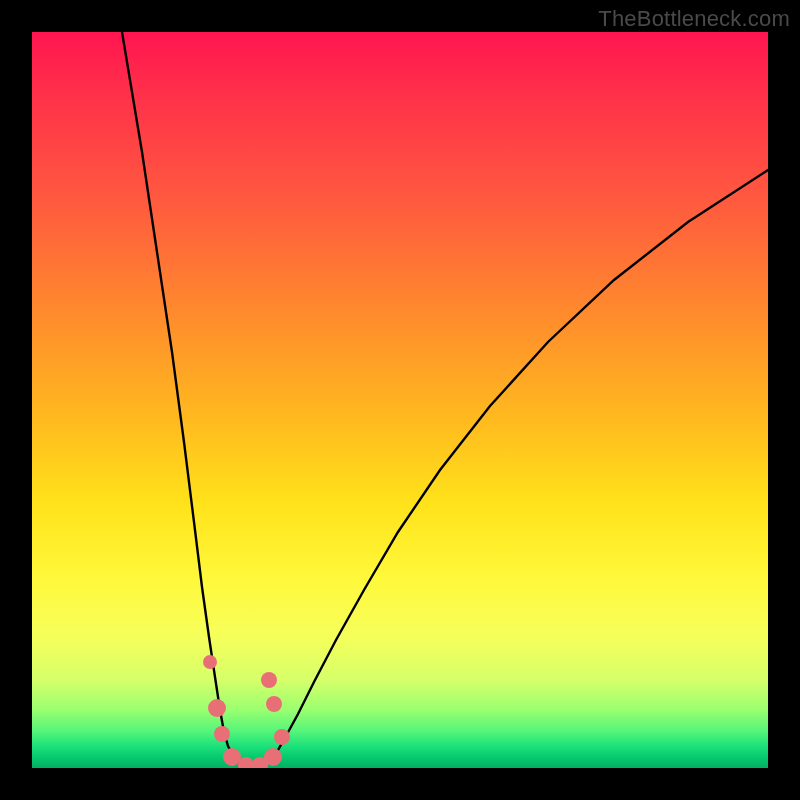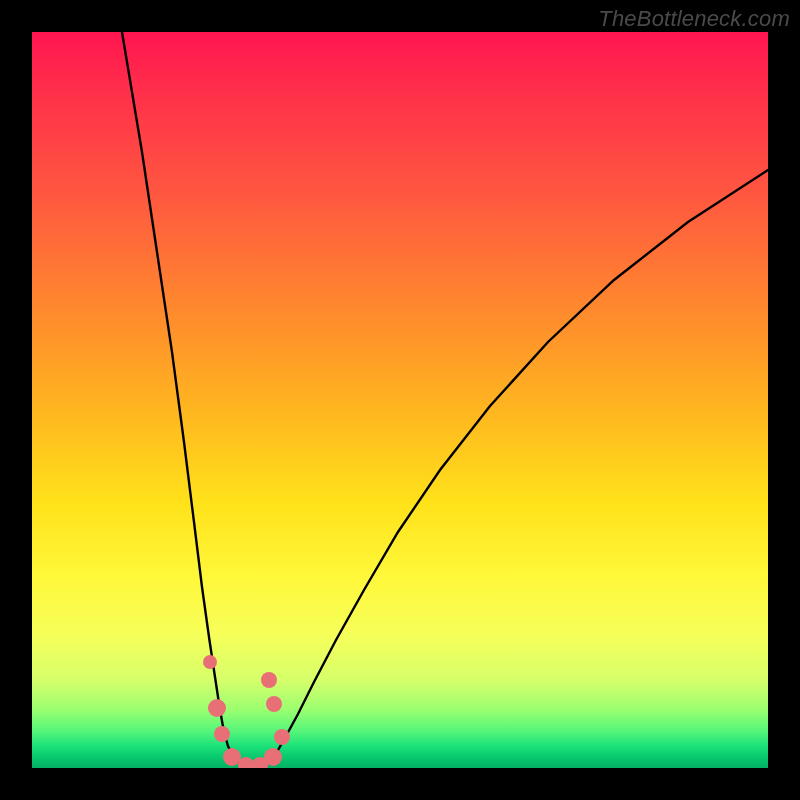--- a/index.html
+++ b/index.html
@@ -42,21 +42,20 @@
     );
   }
   .watermark {
     position: absolute;
     top: 6px;
     right: 10px;
     color: #4a4a4a;
     font-size: 22px;
     letter-spacing: 0.2px;
     user-select: none;
-    font-style: italic;
   }
   svg.curves {
     position: absolute;
     left: 0; top: 0;
     width: 736px; height: 736px;
   }
 </style>
 </head>
 <body>
 

